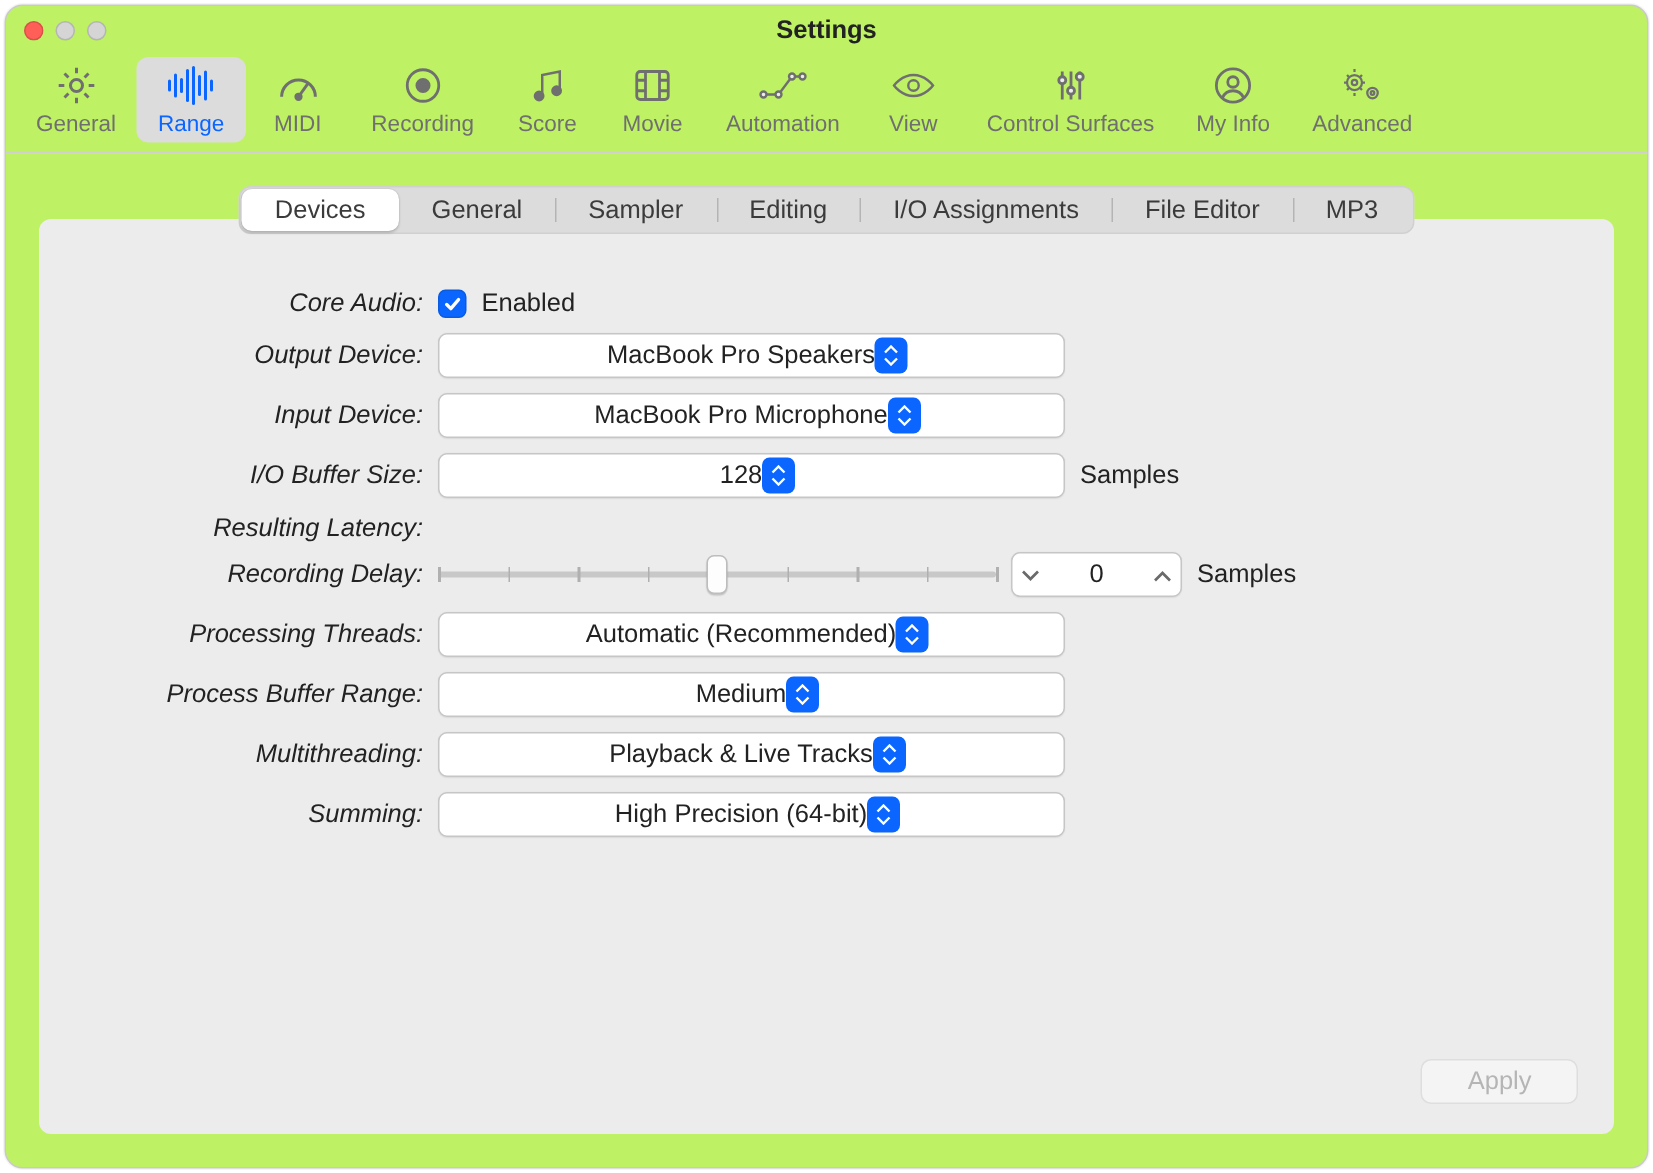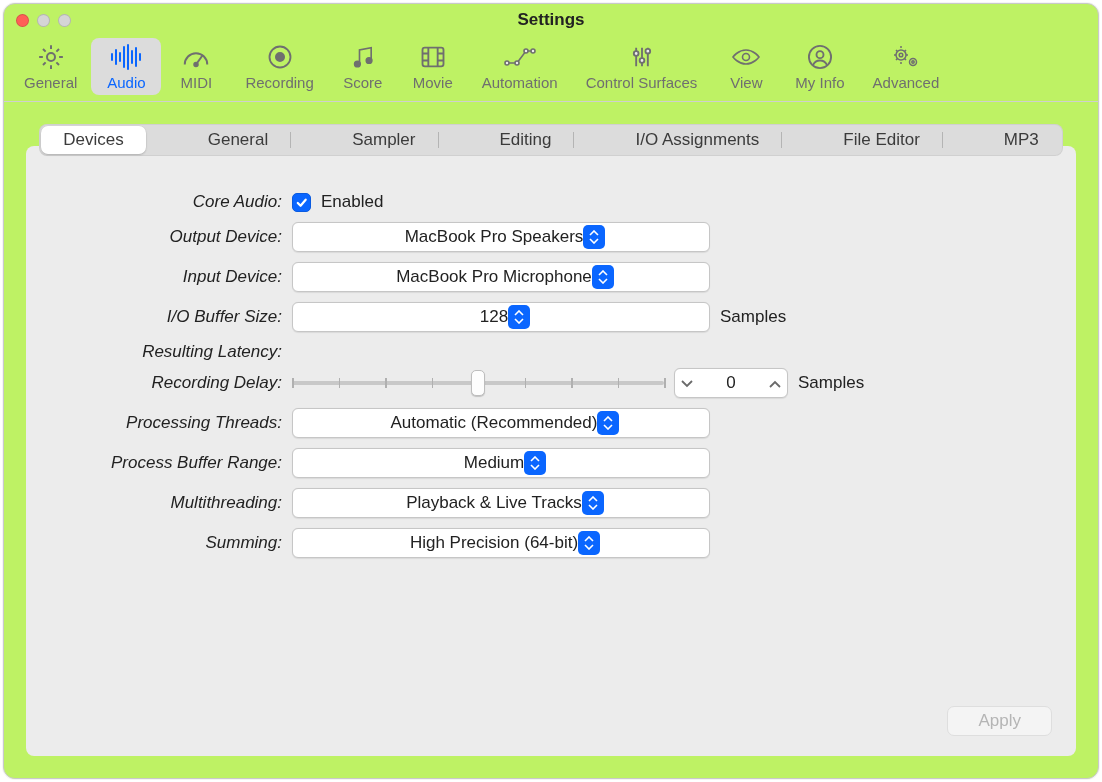--- a/index.html
+++ b/index.html
@@ -262,21 +262,21 @@
           <line x1="3" y1="10" x2="3" y2="16"></line>
           <line x1="7" y1="6" x2="7" y2="20"></line>
           <line x1="11" y1="9" x2="11" y2="17"></line>
           <line x1="15" y1="3" x2="15" y2="23"></line>
           <line x1="19" y1="1" x2="19" y2="25"></line>
           <line x1="23" y1="7" x2="23" y2="19"></line>
           <line x1="27" y1="4" x2="27" y2="22"></line>
           <line x1="31" y1="10" x2="31" y2="16"></line>
         </svg>
       </span>
-      <span class="label">Audio</span>
+      <span class="label">Range</span>
     </div>
 
     <div class="tb-item">
       <span class="tb-icon">
         <svg width="30" height="26" viewBox="0 0 24 20" fill="none" stroke="#6f6f6f" stroke-width="1.6">
           <path d="M3 16a9 9 0 0 1 18 0"></path>
             <line x1="12" y1="16" x2="17" y2="9"></line>
             <circle cx="12" cy="16" r="1.4" fill="#6f6f6f"></circle>
         </svg>
       </span>
@@ -327,44 +327,44 @@
             <circle cx="13" cy="18" r="2" fill="#ececec"></circle>
           <circle cx="22" cy="6" r="2" fill="#ececec"></circle>
             <circle cx="29" cy="6" r="2" fill="#ececec"></circle>
         </svg>
       </span>
       <span class="label">Automation</span>
     </div>
 
     <div class="tb-item">
       <span class="tb-icon">
+        <svg width="32" height="24" viewBox="0 0 32 24" fill="none" stroke="#6f6f6f" stroke-width="1.6">
+          <path d="M3 12s5-7 13-7 13 7 13 7-5 7-13 7S3 12 3 12z"></path>
+            <circle cx="16" cy="12" r="3.5"></circle>
+        </svg>
+      </span>
+      <span class="label">View</span>
+    </div>
+
+    <div class="tb-item">
+      <span class="tb-icon">
         <svg width="28" height="28" viewBox="0 0 24 24" fill="none" stroke="#6f6f6f" stroke-width="1.6">
           <line x1="7" y1="4" x2="7" y2="20"></line>
             <line x1="12" y1="4" x2="12" y2="20"></line>
             <line x1="17" y1="4" x2="17" y2="20"></line>
           <circle cx="7" cy="9" r="2" fill="#ececec"></circle>
             <circle cx="12" cy="15" r="2" fill="#ececec"></circle>
             <circle cx="17" cy="7" r="2" fill="#ececec"></circle>
         </svg>
       </span>
       <span class="label">Control Surfaces</span>
     </div>
 
     <div class="tb-item">
       <span class="tb-icon">
-        <svg width="32" height="24" viewBox="0 0 32 24" fill="none" stroke="#6f6f6f" stroke-width="1.6">
-          <path d="M3 12s5-7 13-7 13 7 13 7-5 7-13 7S3 12 3 12z"></path>
-            <circle cx="16" cy="12" r="3.5"></circle>
-        </svg>
-      </span>
-      <span class="label">View</span>
-    </div>
-
-    <div class="tb-item">
-      <span class="tb-icon">
         <svg width="28" height="28" viewBox="0 0 24 24" fill="none" stroke="#6f6f6f" stroke-width="1.6">
           <circle cx="12" cy="12" r="9.5"></circle>
             <circle cx="12" cy="10" r="3"></circle>
             <path d="M6 19c1.2-2.8 3.5-4 6-4s4.8 1.2 6 4"></path>
         </svg>
       </span>
       <span class="label">My Info</span>
     </div>
 
     <div class="tb-item">
@@ -378,21 +378,21 @@
         </svg>
       </span>
       <span class="label">Advanced</span>
     </div>
 
   </div>
 
   <div class="content">
 
     <div class="seg-wrap">
-      <div class="segmented" style="position:relative; z-index:2;gap:40px;">
+      <div class="segmented" style="position:relative; z-index:2;">
         <div class="seg active">Devices</div>
         <div class="seg">General</div>
         <div class="seg">Sampler</div>
         <div class="seg">Editing</div>
         <div class="seg">I/O Assignments</div>
         <div class="seg">File Editor</div>
         <div class="seg">MP3</div>
       </div>
     </div>
 

